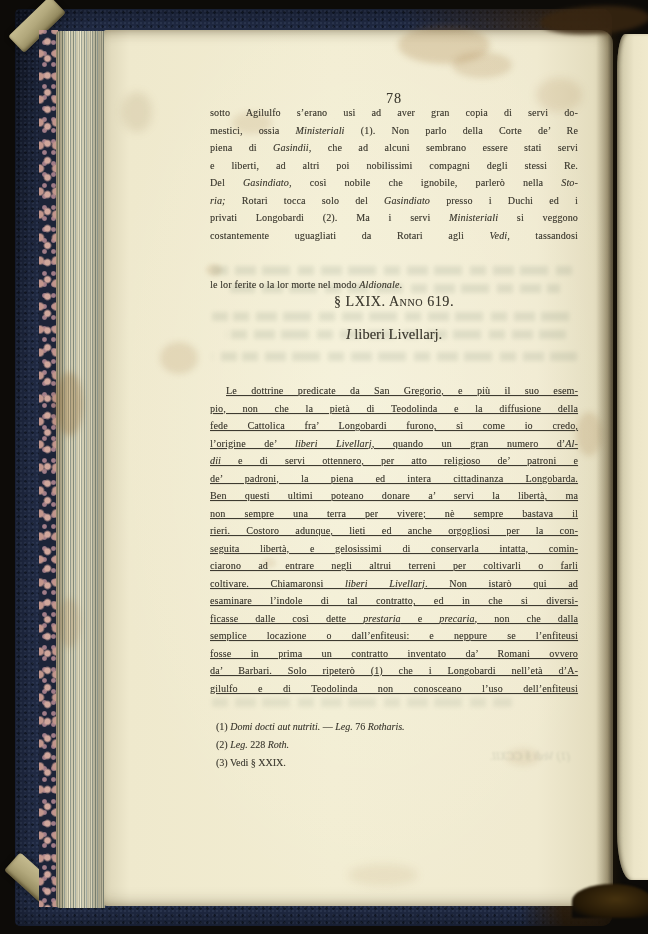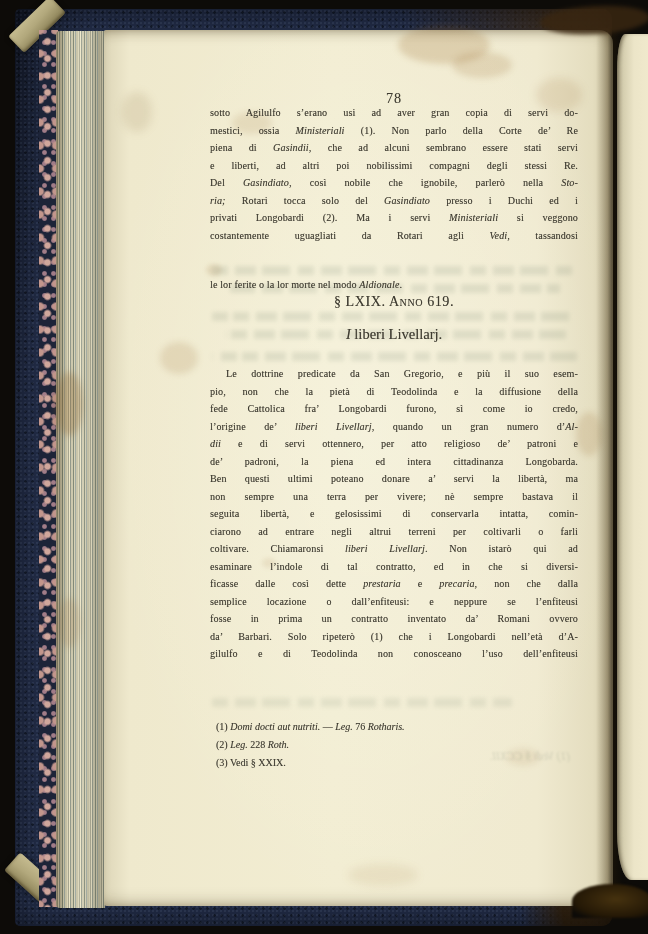--- a/index.html
+++ b/index.html
@@ -79,21 +79,21 @@
   .ghost-fn{left:276px;top:720px;width:190px;transform:scaleX(-1);filter:blur(1.2px);
     opacity:.22;color:#6f7d6d;font-size:11.5px;font-style:italic;text-align:left;}
 
   
   .text-block{left:106px;top:0;width:368px;height:876px;color:#3e3b31;}
   .text-block *{position:static;}
   .page-number{position:absolute;top:50px;left:0;width:100%;text-align:center;
     font-size:14px;letter-spacing:1px;text-shadow:.2px .2px 0 rgba(62,59,49,.4);margin-top:11px;}
   .para{position:absolute;left:0;width:368px;}
   .para1{top:74px;}
-  .para2{top:335px;}
+  .para2{top:352px;text-decoration:underline;}
   .line{display:block;height:17.5px;line-height:17.5px;font-size:10px;
     text-align:justify;text-align-last:justify;letter-spacing:.15px;
     text-shadow:.2px .2px 0 rgba(62,59,49,.45);}
   .line.flush{text-align-last:left;margin-top:32px;}
   .line.indent{text-indent:16px;}
   .heading{position:absolute;top:264px;left:0;width:100%;text-align:center;
     font-size:14px;font-variant:small-caps;letter-spacing:.6px;
     text-shadow:.2px .2px 0 rgba(62,59,49,.45);}
   .subheading{position:absolute;top:296px;left:0;width:100%;text-align:center;
     font-size:14.5px;text-shadow:.2px .2px 0 rgba(62,59,49,.45);}
@@ -168,20 +168,21 @@
 
       <div class="para para2">
         <div class="line indent">Le dottrine predicate da San Gregorio, e più il suo esem-</div>
         <div class="line">pio, non che la pietà di Teodolinda e la diffusione della</div>
         <div class="line">fede Cattolica fra’ Longobardi furono, sì come io credo,</div>
         <div class="line">l’origine de’ <i>liberi Livellarj</i>, quando un gran numero d’<i>Al-</i></div>
         <div class="line"><i>dii</i> e di servi ottennero, per atto religioso de’ patroni e</div>
         <div class="line">de’ padroni, la piena ed intera cittadinanza Longobarda.</div>
         <div class="line">Ben questi ultimi poteano donare a’ servi la libertà, ma</div>
         <div class="line">non sempre una terra per vivere; nè sempre bastava il</div>
+        <div class="line">rieri. Costoro adunque, lieti ed anche orgogliosi per la con-</div>
         <div class="line">seguita libertà, e gelosissimi di conservarla intatta, comin-</div>
         <div class="line">ciarono ad entrare negli altrui terreni per coltivarli o farli</div>
         <div class="line">coltivare. Chiamaronsi <i>liberi Livellarj</i>. Non istarò qui ad</div>
         <div class="line">esaminare l’indole di tal contratto, ed in che si diversi-</div>
         <div class="line">ficasse dalle così dette <i>prestaria</i> e <i>precaria</i>, non che dalla</div>
         <div class="line">semplice locazione o dall’enfiteusi: e neppure se l’enfiteusi</div>
         <div class="line">fosse in prima un contratto inventato da’ Romani ovvero</div>
         <div class="line">da’ Barbari. Solo ripeterò (1) che i Longobardi nell’età d’A-</div>
         <div class="line">gilulfo e di Teodolinda non conosceano l’uso dell’enfiteusi</div>
       </div>

